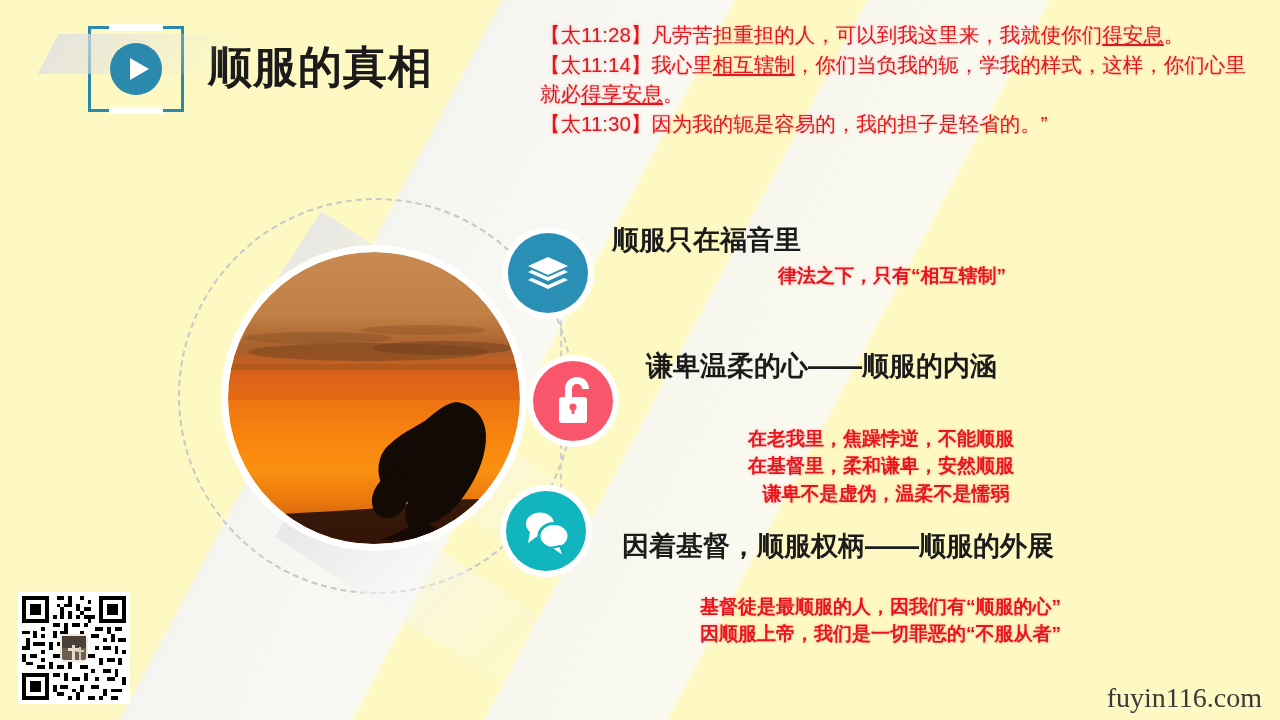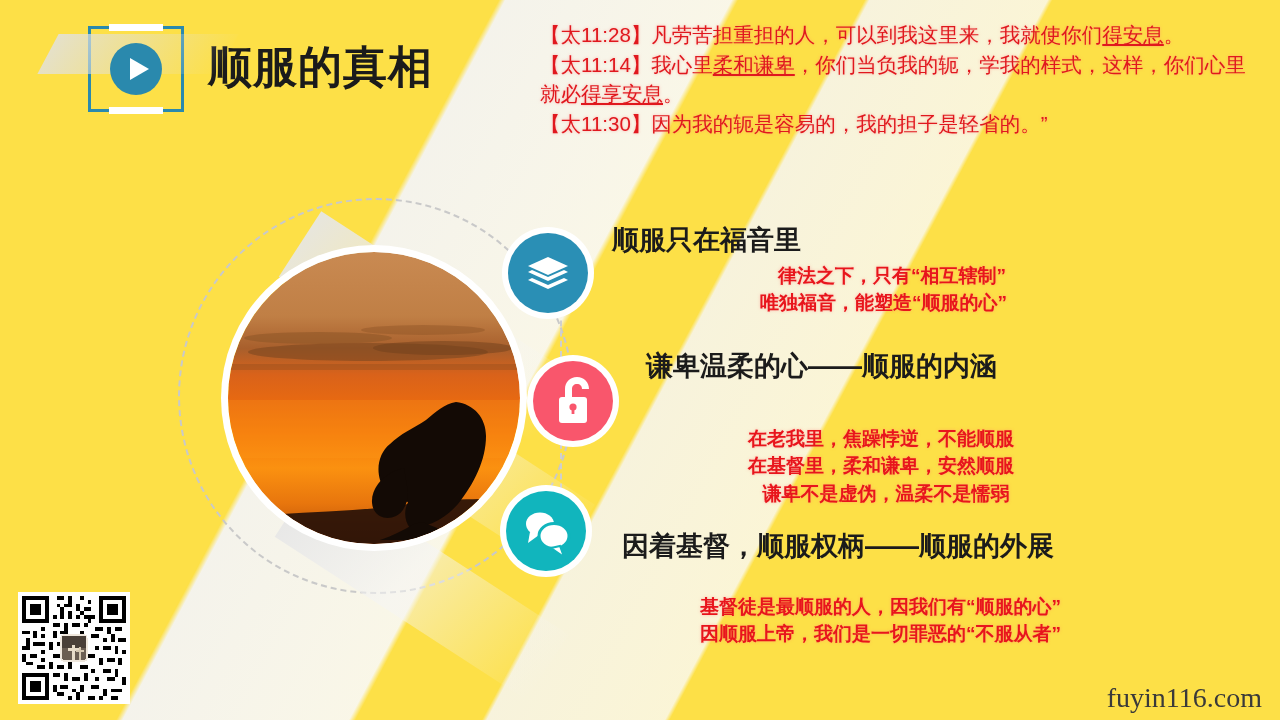--- a/index.html
+++ b/index.html
@@ -10,21 +10,21 @@
     height: 720px;
     overflow: hidden;
     background: #ffffff;
     font-family: "Liberation Sans", "DejaVu Sans", sans-serif;
   }
 
   #slide {
     position: relative;
     width: 1280px;
     height: 720px;
-    background: #fde047;
+    background: #fef9c3;
     overflow: hidden;
   }
 
   
   .bg-bands {
     position: absolute;
     inset: 0;
     pointer-events: none;
     background:
       linear-gradient(118deg,
@@ -248,21 +248,21 @@
     </div>
   </div>
 
   <div class="slide-title">顺服的真相</div>
 
   <div class="scripture">
     <p>
       <span>【太11:28】</span><span>凡劳苦担重担的人，可以到我这里来，我就使你们</span><u>得安息</u><span>。</span>
     </p>
     <p>
-      <span>【太11:14】</span><span>我心里</span><u>柔和谦卑</u><span>，你们当负我的轭，学我的样式，这样，你们心里就必</span><u>得享安息</u><span>。</span>
+      <span>【太11:14】</span><span>我心里</span><u>相互辖制</u><span>，你们当负我的轭，学我的样式，这样，你们心里就必</span><u>得享安息</u><span>。</span>
     </p>
     <p>
       <span>【太11:30】</span><span>因为我的轭是容易的，我的担子是轻省的。”</span>
     </p>
   </div>
 
   <div class="dashed-ring"></div>
 
   <div class="node-shadow shadow-1"></div>
   <div class="node-shadow shadow-2"></div>
@@ -344,21 +344,20 @@
         <path d="M24,41 L22,52 L33,44 Z"></path>
         <ellipse cx="48" cy="45" rx="15" ry="12.5" stroke="#11b5bd" stroke-width="3"></ellipse>
         <path d="M54,55 L58,66 L45,57 Z" stroke="#11b5bd" stroke-width="2"></path>
       </g>
     </svg>
   </div>
 
   <div class="sec-head sec-head-1">顺服只在福音里</div>
   <div class="sec-lines lines-1">
     <div>律法之下，只有“相互辖制”</div>
-    <div>唯独福音，能塑造“顺服的心”</div>
   </div>
 
   <div class="sec-head sec-head-2">谦卑温柔的心——顺服的内涵</div>
   <div class="sec-lines lines-2">
     <div>在老我里，焦躁悖逆，不能顺服</div>
     <div>在基督里，柔和谦卑，安然顺服</div>
     <div>谦卑不是虚伪，温柔不是懦弱</div>
   </div>
 
   <div class="sec-head sec-head-3">因着基督，顺服权柄——顺服的外展</div>

